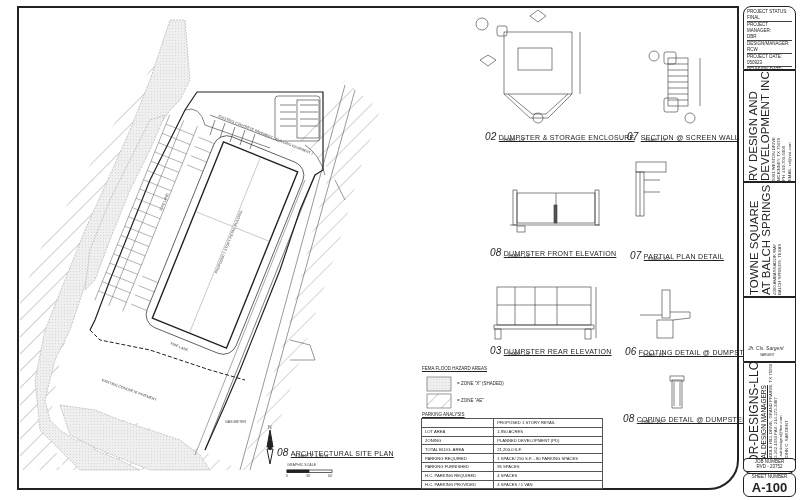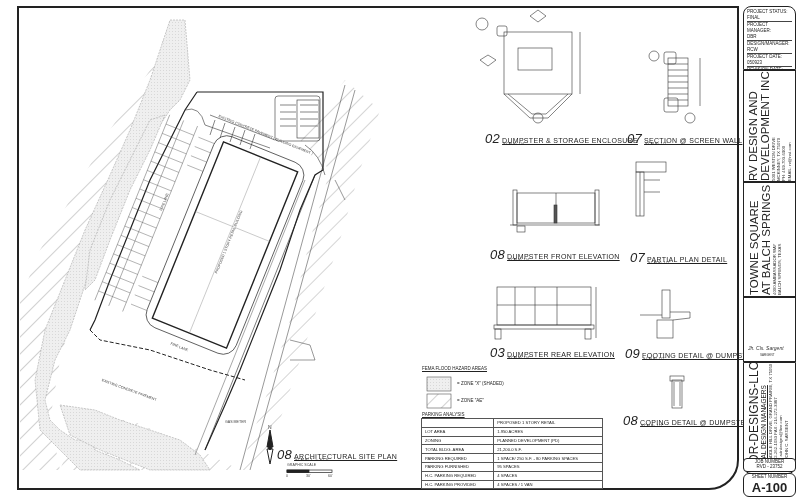--- a/index.html
+++ b/index.html
@@ -15,21 +15,21 @@
   .tb-seal { top:291px; height:65px; }
   .tb-adr { top:356px; height:112px; border-radius:0 0 8px 8px; }
   .vert { position:absolute; transform-origin:left top; transform:rotate(-90deg); white-space:nowrap; }
   .firm-name { font-size:11.5px; line-height:12px; color:#222; }
   .small { font-size:4.3px; line-height:5.2px; color:#333; }
   .tb-job { position:absolute; left:743px; top:458px; width:53px; height:14px; border:1.5px solid #222; border-radius:4px; box-sizing:border-box; text-align:center; font-size:4.5px; line-height:5px; background:#fff; }
   .tb-sheet { position:absolute; left:743px; top:473px; width:53px; height:24px; border:1.5px solid #222; border-radius:6px; box-sizing:border-box; text-align:center; background:#fff; }
   .tb-sheet .lbl { font-size:4.5px; line-height:6px; }
   .tb-sheet .num { font-size:13px; line-height:15px; font-weight:bold; }
   .ttl { position:absolute; font-size:7px; letter-spacing:0.3px; color:#222; white-space:nowrap; }
-  .ttl .n { font-size:13px; font-style:italic; font-weight:300; margin-right:2px; }
+  .ttl .n { font-size:10px; font-style:italic; font-weight:300; margin-right:2px; }
   .ttl .t { text-decoration:underline; }
   .ttl .s { display:block; font-size:3.5px; margin-left:18px; margin-top:-4px; }
   .legend-title { position:absolute; left:422px; top:366px; font-size:4.5px; text-decoration:underline; }
   .legend-row { position:absolute; font-size:4.5px; }
   .ptable { position:absolute; left:421px; top:418px; width:182px; border-collapse:collapse; font-size:4.2px; }
   .ptable td { border:0.6px solid #555; padding:0 3px; height:7.8px; white-space:nowrap; }
   .ptable-title { position:absolute; left:422px; top:412px; font-size:4.5px; text-decoration:underline; }
   .note { position:absolute; font-size:3.6px; color:#444; white-space:nowrap; }
 </style>
 </head>
@@ -257,21 +257,21 @@
 <div class="ttl" style="left:490px;top:345px;">
   <span class="n">03</span><span class="t">DUMPSTER REAR ELEVATION</span><span class="s">SCALE: 1/4"</span>
 </div>
 <div class="ttl" style="left:627px;top:131px;">
   <span class="n">07</span><span class="t">SECTION @ SCREEN WALL</span><span class="s">SCALE: 1/2"</span>
 </div>
 <div class="ttl" style="left:630px;top:250px;">
   <span class="n">07</span><span class="t">PARTIAL PLAN DETAIL</span><span class="s">SCALE: 1/2"</span>
 </div>
 <div class="ttl" style="left:625px;top:346px;">
-  <span class="n">09</span><span class="t">FOOTING DETAIL @ DUMPSTER</span><span class="s">SCALE: 1/2"</span>
+  <span class="n">06</span><span class="t">FOOTING DETAIL @ DUMPSTER</span><span class="s">SCALE: 1/2"</span>
 </div>
 <div class="ttl" style="left:623px;top:413px;">
   <span class="n">08</span><span class="t">COPING DETAIL @ DUMPSTER</span><span class="s">SCALE: 1/2"</span>
 </div>
 
 <div class="legend-title">FEMA FLOOD HAZARD AREAS</div>
 <div class="legend-row" style="left:457px;top:381px;">= ZONE "X" (SHADED)</div>
 <div class="legend-row" style="left:457px;top:398px;">= ZONE "AE"</div>
 
 <div class="ptable-title">PARKING ANALYSIS</div>

